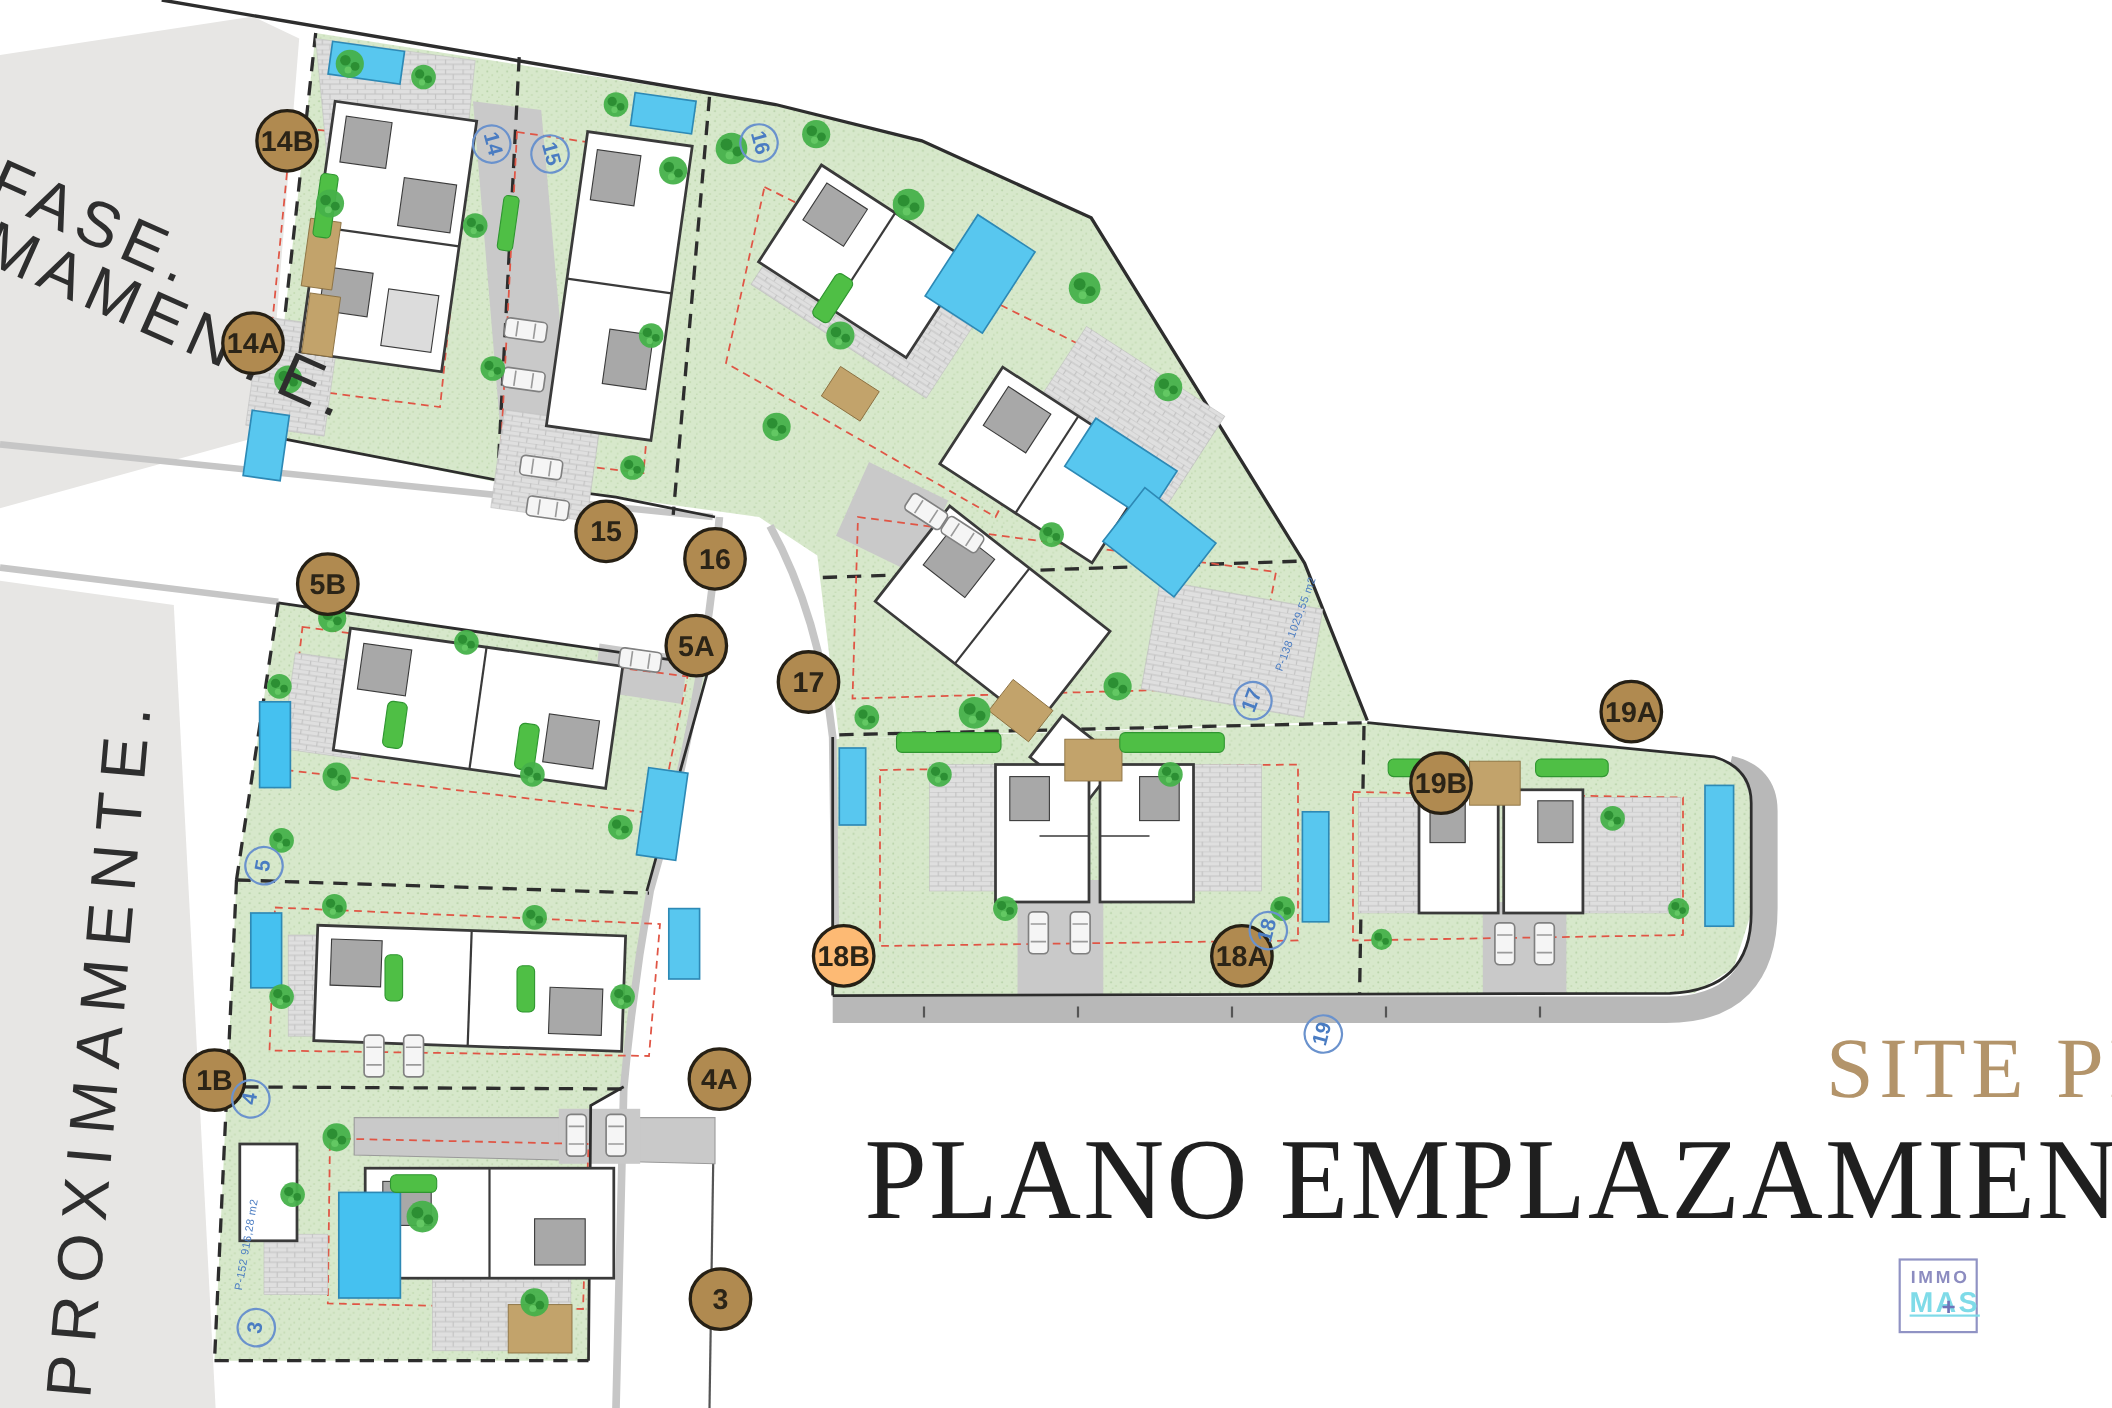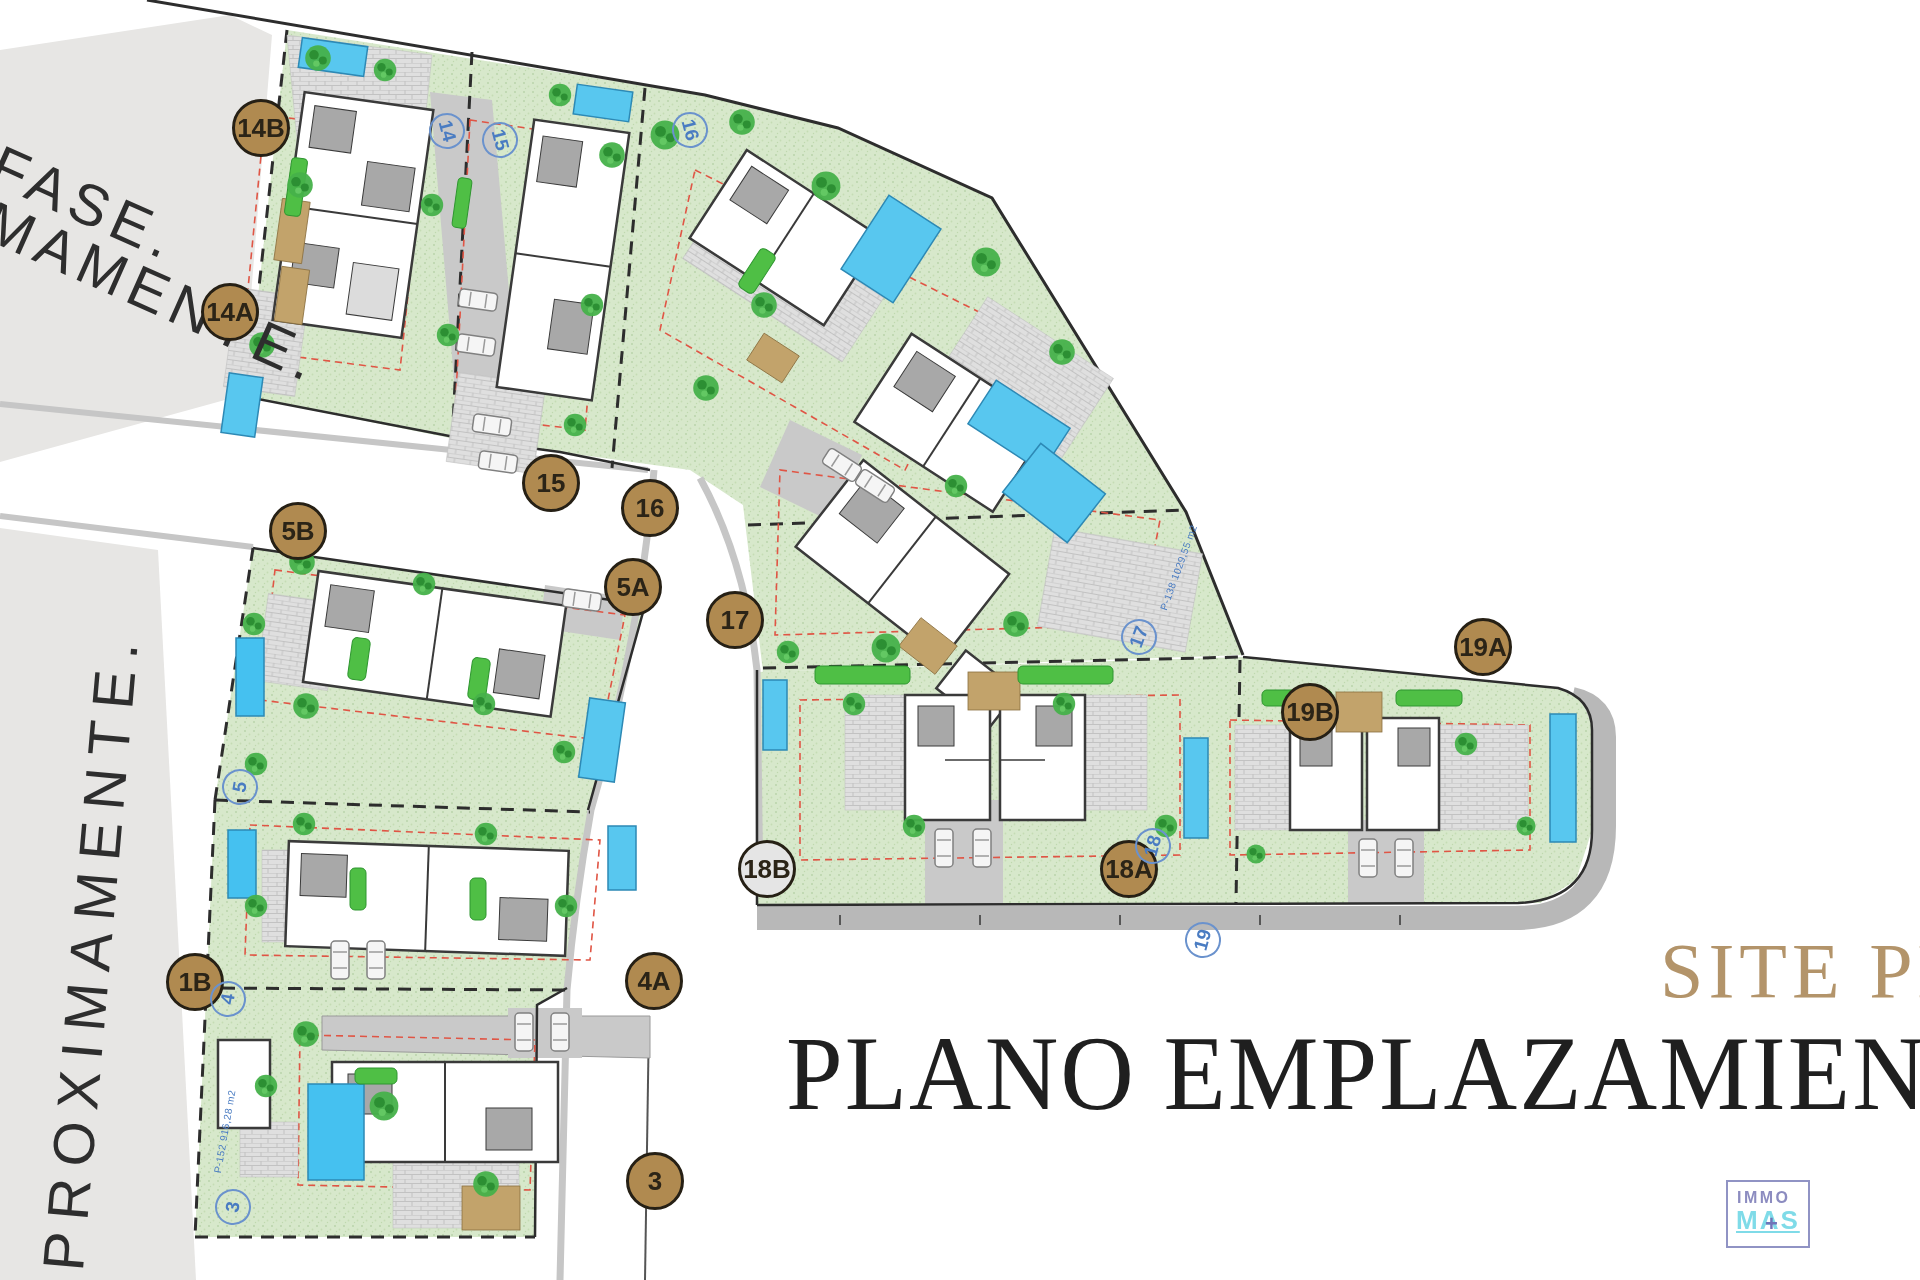--- a/index.html
+++ b/index.html
@@ -23,32 +23,32 @@
   .title-main{position:absolute;left:786px;top:1016px;font-family:"Liberation Serif",serif;
               font-weight:400;font-size:102px;letter-spacing:2px;color:#1f1f1f;
               white-space:nowrap;line-height:1.1;transform:scaleY(1.03);transform-origin:0 0;}
 
   
   .badge{position:absolute;width:58px;height:58px;border-radius:50%;
          background:#b08a50;border:3px solid #262015;color:#2b2417;
          display:flex;align-items:center;justify-content:center;
          font-weight:700;font-size:26px;transform:translate(-50%,-50%);
          font-family:"Liberation Sans",sans-serif;box-sizing:border-box;}
-  .badge.light{background:#e5e5e5;}
+  .badge.light{background:#fdba74;}
 
   
   .plabel{position:absolute;width:36px;height:36px;border:2.5px solid #6a92cd;border-radius:50%;
           color:#4a7cc2;font-size:19px;font-weight:700;display:flex;align-items:center;
           justify-content:center;transform:translate(-50%,-50%) rotate(var(--r,0deg));
           font-family:"Liberation Sans",sans-serif;background:transparent;box-sizing:border-box;}
   .parea{position:absolute;color:#4a7cc2;font-size:10px;font-weight:400;line-height:1.1;
          transform-origin:0 0;white-space:nowrap;letter-spacing:.5px;}
 
   
-  .logo{position:absolute;left:1726px;top:1180px;width:84px;height:68px;background:#fff;
+  .logo{position:absolute;left:1726px;top:1144px;width:72px;height:68px;background:#fff;
         border:2px solid #9093c4;box-sizing:border-box;}
   .logo .l1{color:#8c8cc0;font-weight:700;font-size:16px;letter-spacing:2.5px;
             margin:8px 0 0 9px;line-height:1;}
   .logo .l2{position:relative;color:#7fdbe8;font-weight:700;font-size:26px;letter-spacing:2px;
             margin:1px 0 0 8px;line-height:1;text-decoration:underline;}
   .logo .plus{position:absolute;left:29px;top:6px;color:#6f74b8;font-size:22px;font-weight:700;}
 </style>
 </head>
 <body>
 

